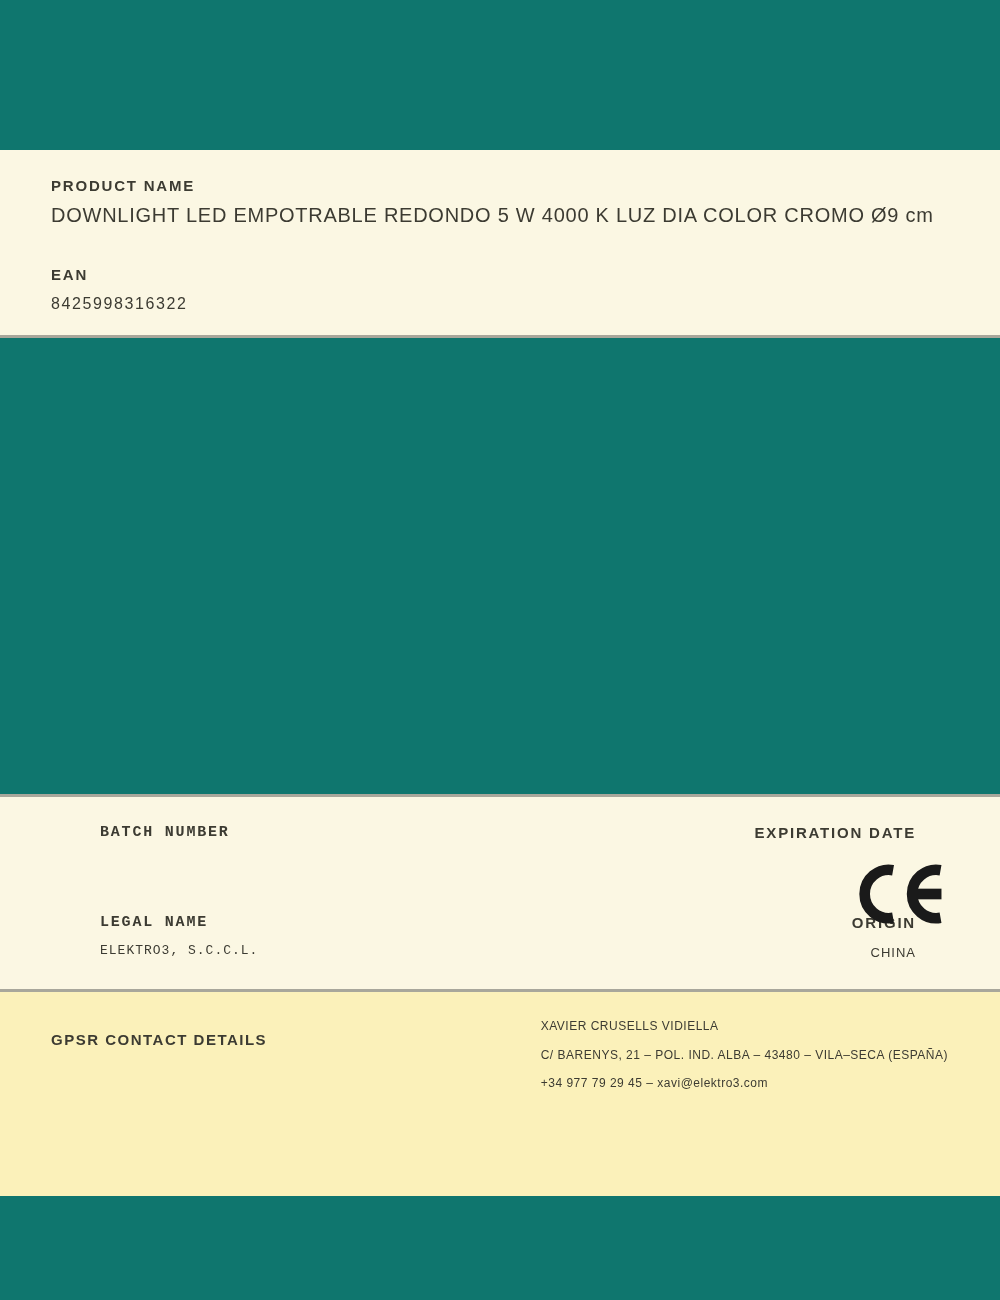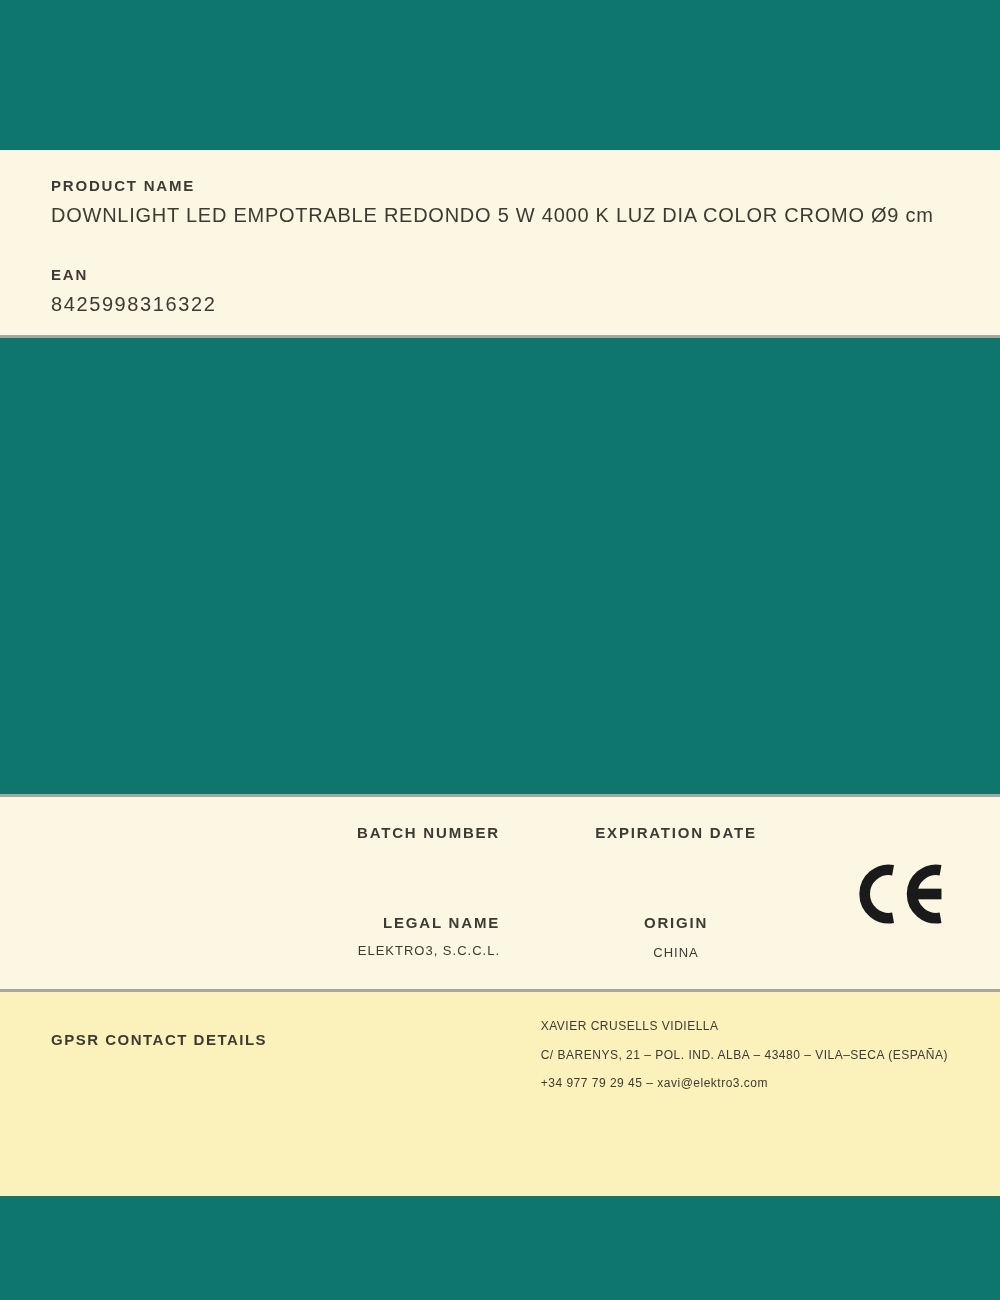--- a/index.html
+++ b/index.html
@@ -26,25 +26,25 @@
   .sec-batch{top:794px;height:198px;border-top:3px solid var(--border);border-bottom:3px solid var(--border);}
   .sec-contact{top:992px;height:204px;background:var(--contact-bg);}
   .txt{position:absolute;line-height:20px;white-space:nowrap;}
   .lbl{font-weight:700;font-size:15px;letter-spacing:1.8px;color:var(--text);}
   .val{font-weight:400;font-size:13px;letter-spacing:1px;color:var(--text);}
 
   
   .product-label{top:26px;left:51px;}
   .product-value{top:55px;left:51px;font-size:20px;letter-spacing:0.75px;}
   .ean-label{top:115px;left:51px;text-align:center;}
-  .ean-value{top:144px;left:51px;font-size:20px;letter-spacing:1.6px;}
+  .ean-value{top:144px;left:51px;font-size:16px;letter-spacing:1.6px;}
 
   
-  .col-left{left:100px;width:400px;text-align:right;}
-  .col-right{left:476px;width:400px;text-align:center;}
+  .col-left{left:100px;width:400px;text-align:left;font-family:Liberation Mono, monospace;}
+  .col-right{left:516px;width:400px;text-align:right;}
   .row-labels{top:26px;}
   .row-labels2{top:116px;}
   .row-values2-l{top:144px;}
   .row-values2-r{top:146px;}
   .ce-mark{position:absolute;top:66px;right:57px;width:85px;height:62px;}
   .ce-mark svg{display:block;width:100%;height:100%;}
 
   
   .gpsr-title{top:38px;left:51px;letter-spacing:1.5px;}
   .contact-block{

